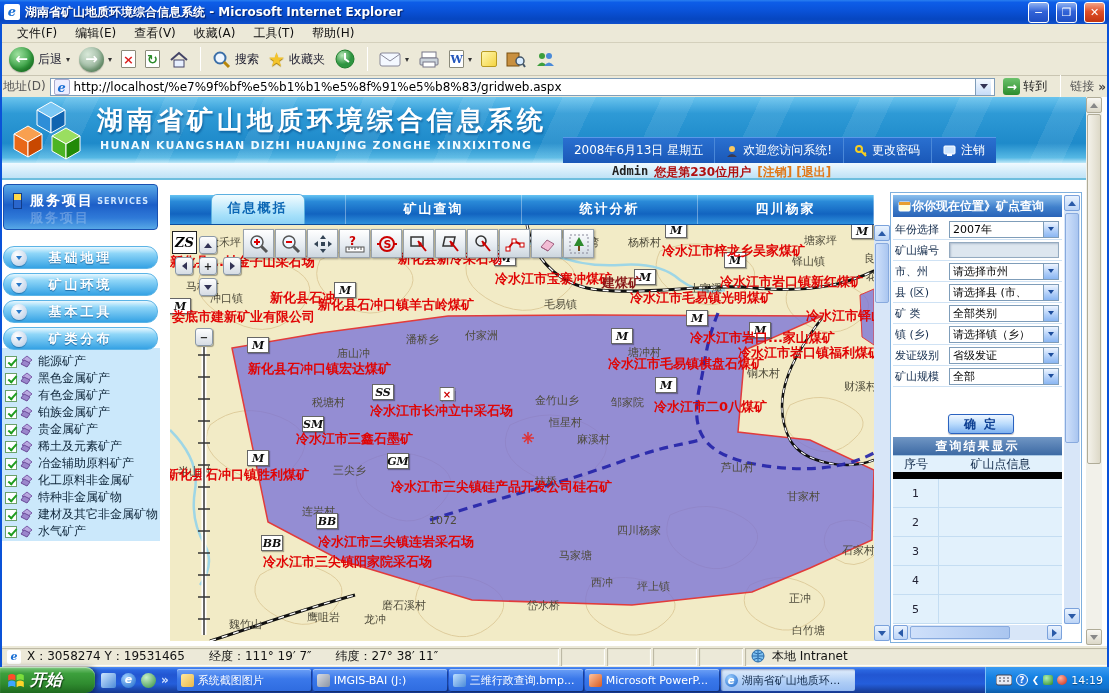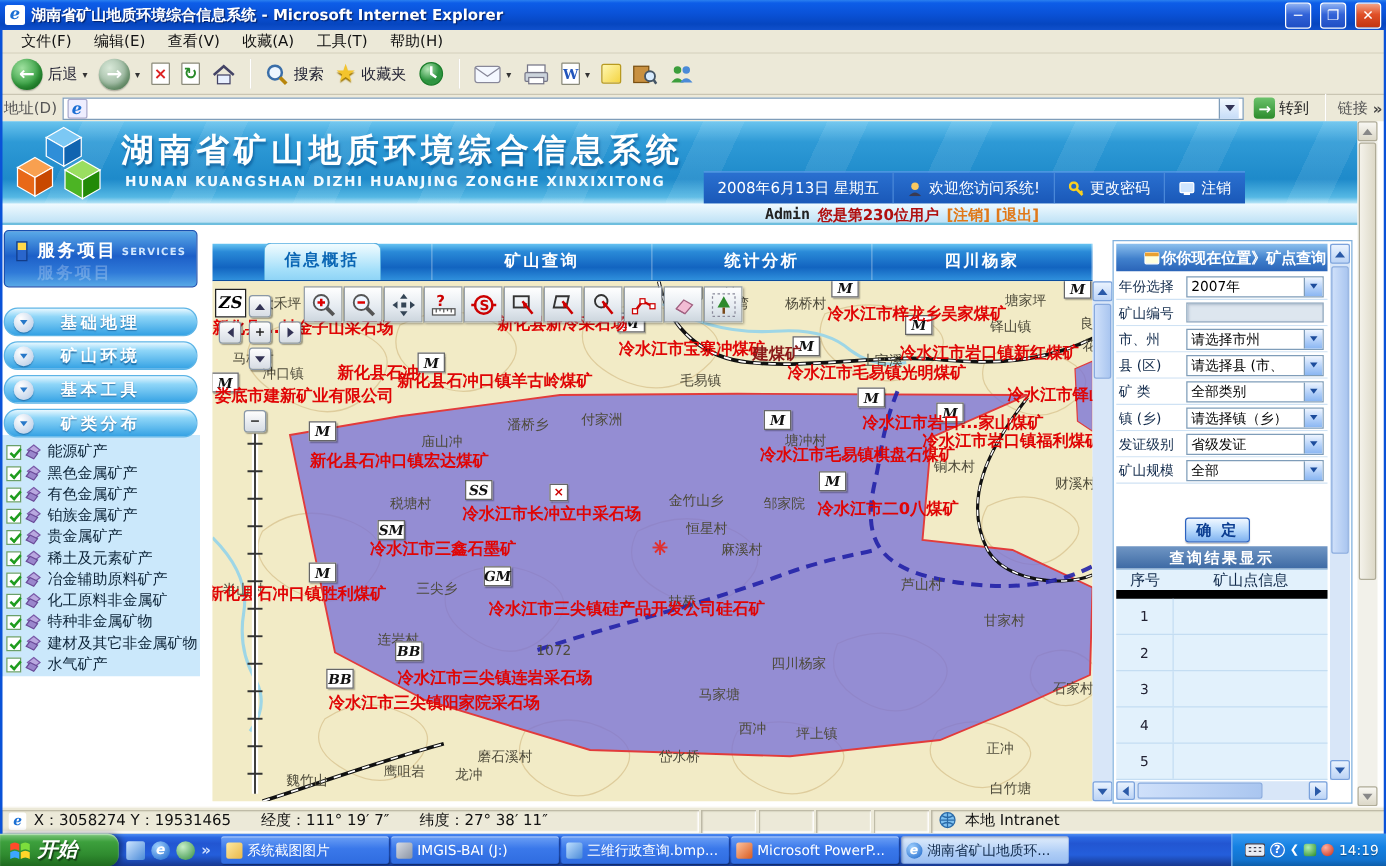--- a/index.html
+++ b/index.html
@@ -81,29 +81,29 @@
 .sb-btn{position:absolute;width:16px;height:16px;background:linear-gradient(180deg,#eaf3fe,#bcd4f6);border:1px solid #7ba2dc;border-radius:2px;display:flex;align-items:center;justify-content:center}
 .sb-btn .tri-u{border-bottom-color:#2a5aa8}.sb-btn .tri-d{border-top-color:#2a5aa8}
 .sb-btn .tri-l{border-right-color:#2a5aa8}.sb-btn .tri-r{border-left-color:#2a5aa8}
 .sb-thumb{position:absolute;left:1px;width:14px;background:linear-gradient(90deg,#cfe0fa,#aac6f0);border:1px solid #88aade;border-radius:2px}
 .pale .sb-btn{background:linear-gradient(180deg,#f8f7f2,#dcd8c8);border-color:#b0ac98}
 .pale .sb-btn .tri-u{border-bottom-color:#888}.pale .sb-btn .tri-d{border-top-color:#888}
 .pale{background:#f2f1ea}
 .pale .sb-thumb{background:linear-gradient(90deg,#f4f2ea,#ddd9c8);border-color:#b0ac98}
 
 #panelwrap{position:absolute;left:890px;top:192px;width:192px;height:451px;background:#fff;border:1px solid #7fb0dd}
-#panel-title{position:absolute;left:893px;top:195px;width:169px;height:22px;background:linear-gradient(180deg,#8cc0ee 0%,#4080cc 55%,#2a64b8 100%);color:#fff;font-weight:bold;font-size:12px;display:flex;align-items:center;gap:1px;padding-left:22px;white-space:nowrap}
+#panel-title{position:absolute;left:893px;top:195px;width:169px;height:22px;background:linear-gradient(180deg,#8cc0ee 0%,#4080cc 55%,#2a64b8 100%);color:#fff;font-weight:bold;font-size:12px;display:flex;align-items:center;gap:1px;padding-left:5px;white-space:nowrap}
 #prows{position:absolute;left:893px;top:219px;width:169px}
 .prow{height:21px;display:flex;align-items:center;border-bottom:1px solid #cfe2f4;padding-left:2px;background:#fff}
 .plab{width:54px;font-size:11px;color:#10294a;flex:none;letter-spacing:0}
 .sel{flex:1;height:17px;border:1px solid #7f9db9;background:#fff;display:flex;align-items:center;font-size:11px;padding-left:3px;position:relative;margin-right:3px;color:#000;white-space:nowrap;overflow:hidden}
 .selbtn{position:absolute;right:0;top:0;width:15px;height:15px;background:linear-gradient(180deg,#eef5ff,#aecdf8 60%,#8ab6f2);border-left:1px solid #7f9db9;display:flex;align-items:center;justify-content:center}
 .selbtn .tri-d{border-top-color:#1c4c9c;border-left-width:3px;border-right-width:3px;border-top-width:4px}
 .inp{flex:1;height:16px;border:1px solid #94aac0;background:#dde6ef;margin-right:3px;box-shadow:inset 1px 1px 2px rgba(90,110,140,.35)}
-#okbtn{position:absolute;left:948px;top:414px;width:52px;height:20px;border:1px solid #2a62c0;border-radius:3px;background:linear-gradient(180deg,#f0f7ff 0%,#badbfc 50%,#7fb2f0 100%);color:#0b3d91;font-weight:bold;font-size:12px;text-align:center;line-height:18px;letter-spacing:2px;box-shadow:0 1px 1px rgba(0,0,0,.25)}
+#okbtn{position:absolute;left:948px;top:414px;width:66px;height:20px;border:1px solid #2a62c0;border-radius:3px;background:linear-gradient(180deg,#f0f7ff 0%,#badbfc 50%,#7fb2f0 100%);color:#0b3d91;font-weight:bold;font-size:12px;text-align:center;line-height:18px;letter-spacing:2px;box-shadow:0 1px 1px rgba(0,0,0,.25)}
 #results-bar{position:absolute;left:893px;top:437px;width:169px;height:18px;background:linear-gradient(180deg,#7096c4,#3d6aa4);color:#fff;font-weight:bold;font-size:12px;text-align:center;line-height:18px;letter-spacing:2px}
 #rtable{position:absolute;left:893px;top:455px;width:169px;height:169px;background:#e2f1fc;border-top:1px solid #a8c8e4}
 .thead{height:23px;display:flex;align-items:center;border-bottom:7px solid #000000;font-size:12px;color:#10294a}
 .thead .c1{width:46px;text-align:center}
 .thead .c2{flex:1;text-align:center}
 .trow{height:29px;display:flex;align-items:center;border-bottom:1px solid #c4ddf2;font-size:11px;color:#223}
 .trow .c1{width:46px;text-align:center;border-right:1px solid #c4ddf2;align-self:stretch;line-height:29px}
 .sb-h{position:absolute;left:893px;top:625px;width:169px;height:15px;background:#d8e6f8}
 
 #statusbar{position:absolute;left:0;top:645px;width:1109px;height:22px;background:#ece9d8;border-top:1px solid #fff;display:flex;align-items:center;font-size:12px;color:#111}
@@ -231,20 +231,21 @@
         <circle cx="14" cy="6" r="3" fill="#4a8ad8"></circle>
         <path d="M9 16 q5 -7 10 0z" fill="#4a8ad8"></path>
       </svg>
   </span>
 </div>
 
 <div id="addressbar">
   <span>地址(D)</span>
   <span class="addr-input">
     <span class="ieico" style="background:#eef;border:1px solid #aac">e</span>
+    <span>http://localhost/%e7%9f%bf%e5%b1%b1%e5%8f%91%e5%b8%83/gridweb.aspx</span>
     <span class="addr-drop">
         <span class="tri-d"></span>
       </span>
   </span>
   <span class="gobtn">
     <span class="goarr">→</span>
     <span>转到</span>
   </span>
   <span class="tsep"></span>
   <span>链接</span>

